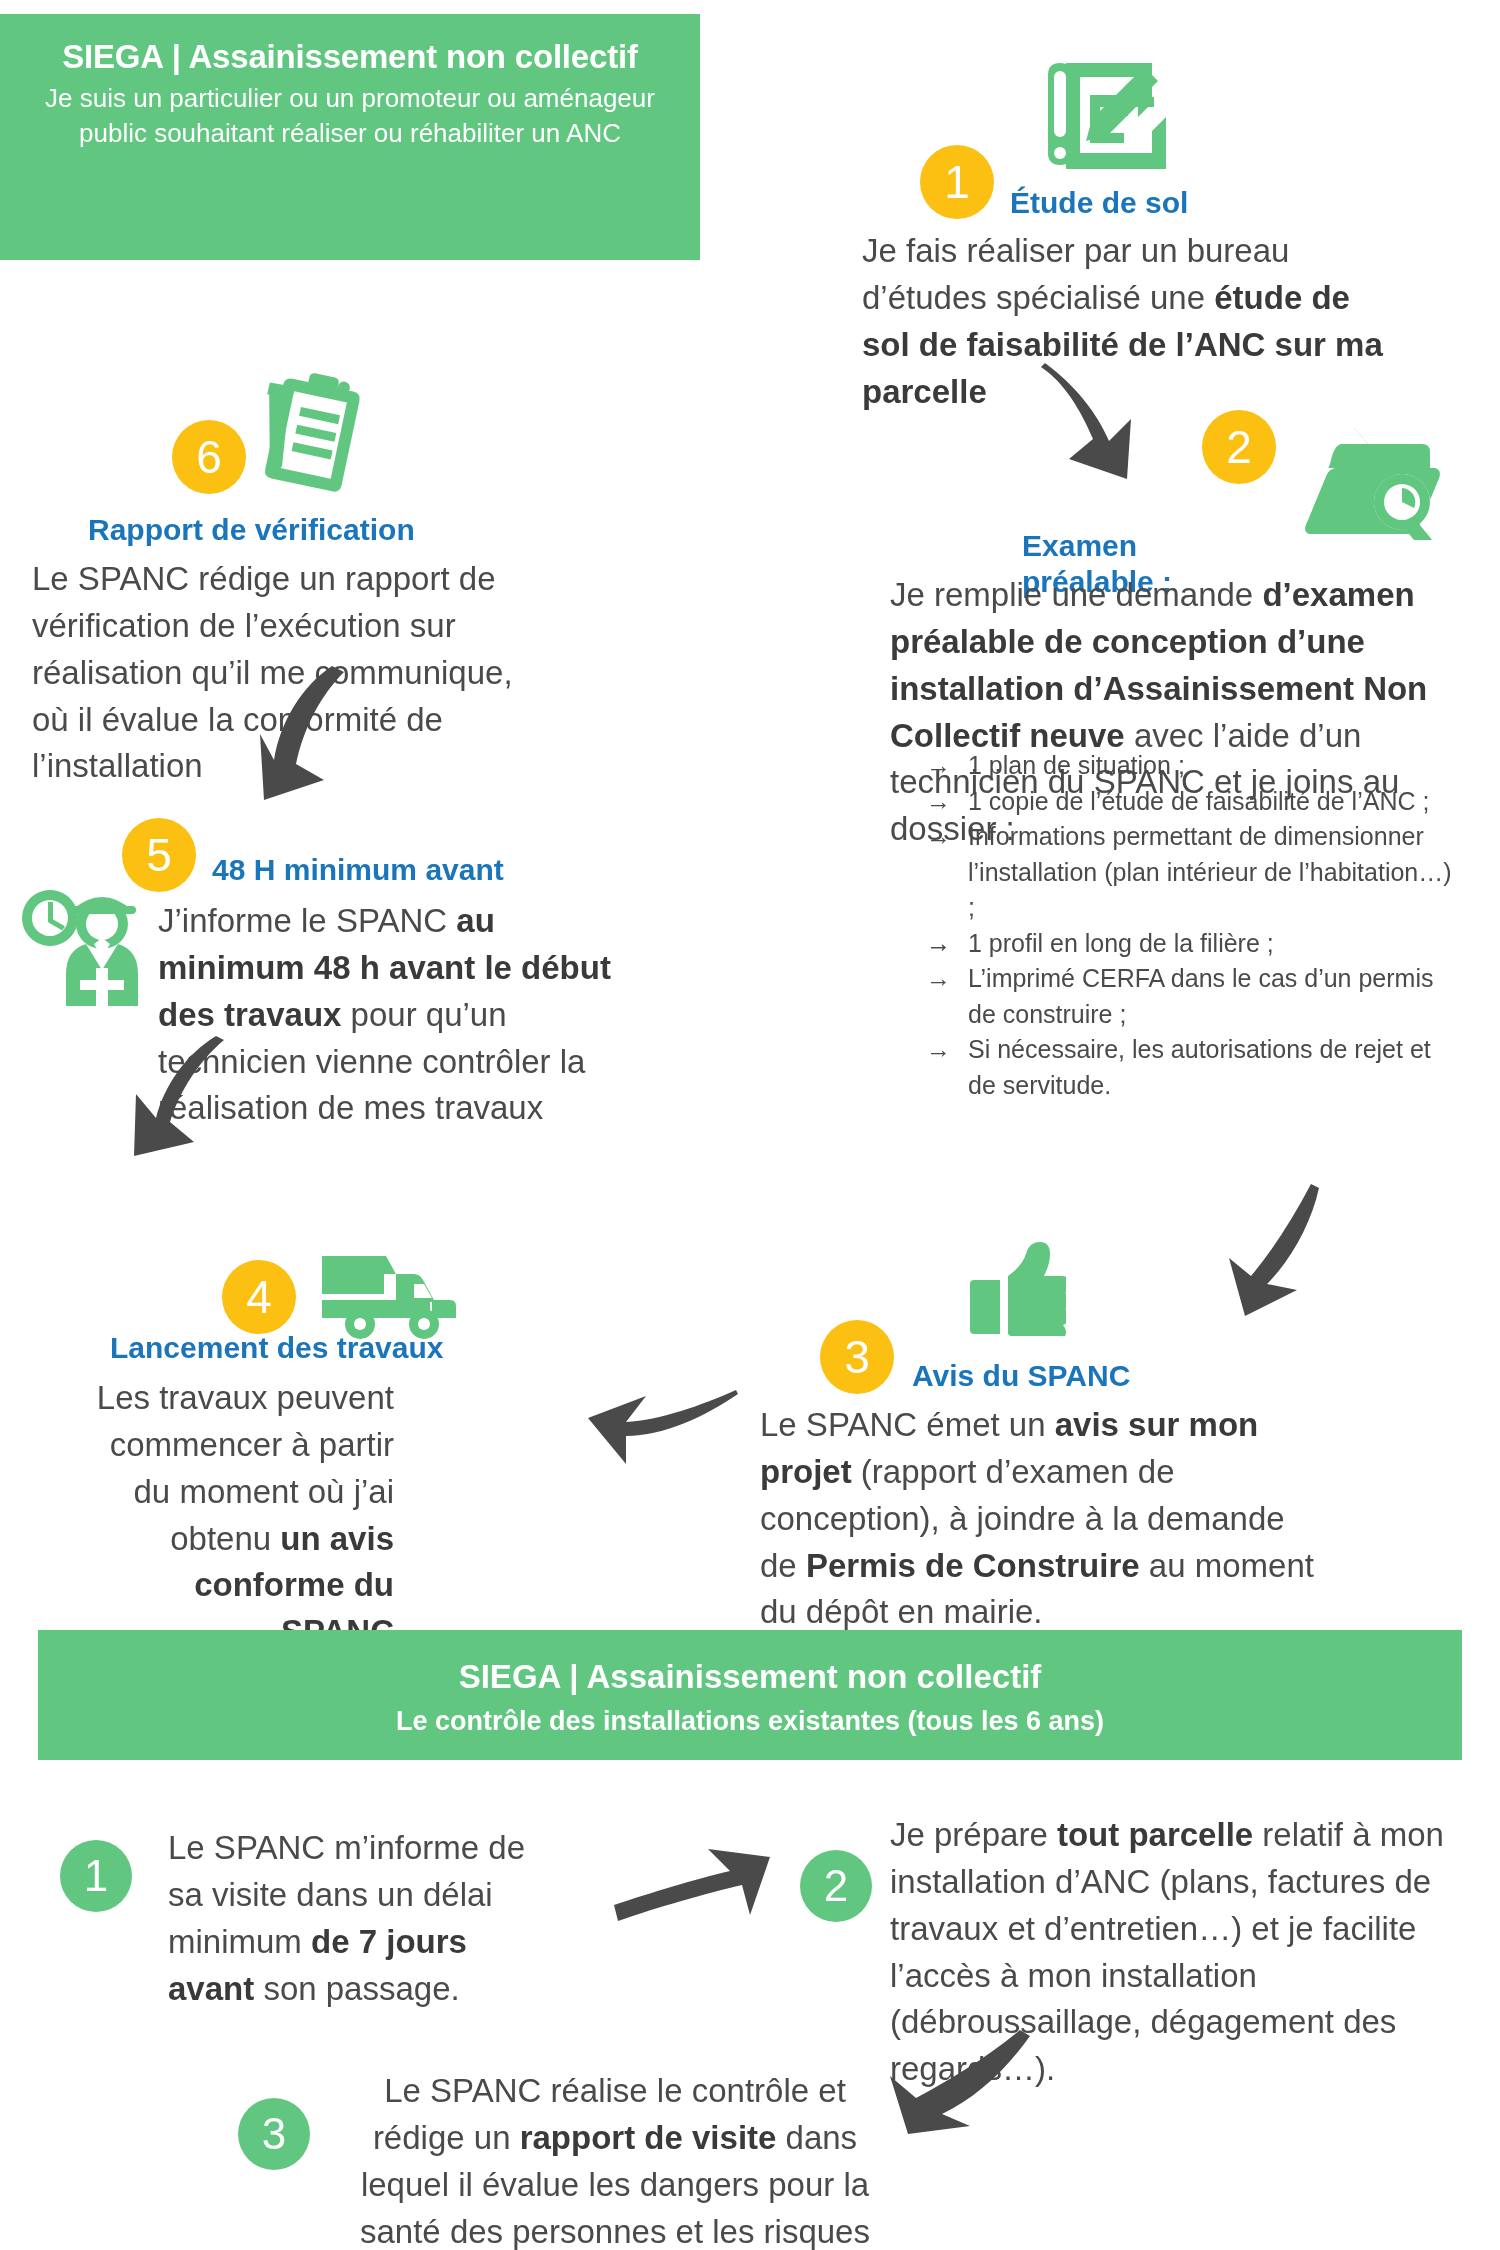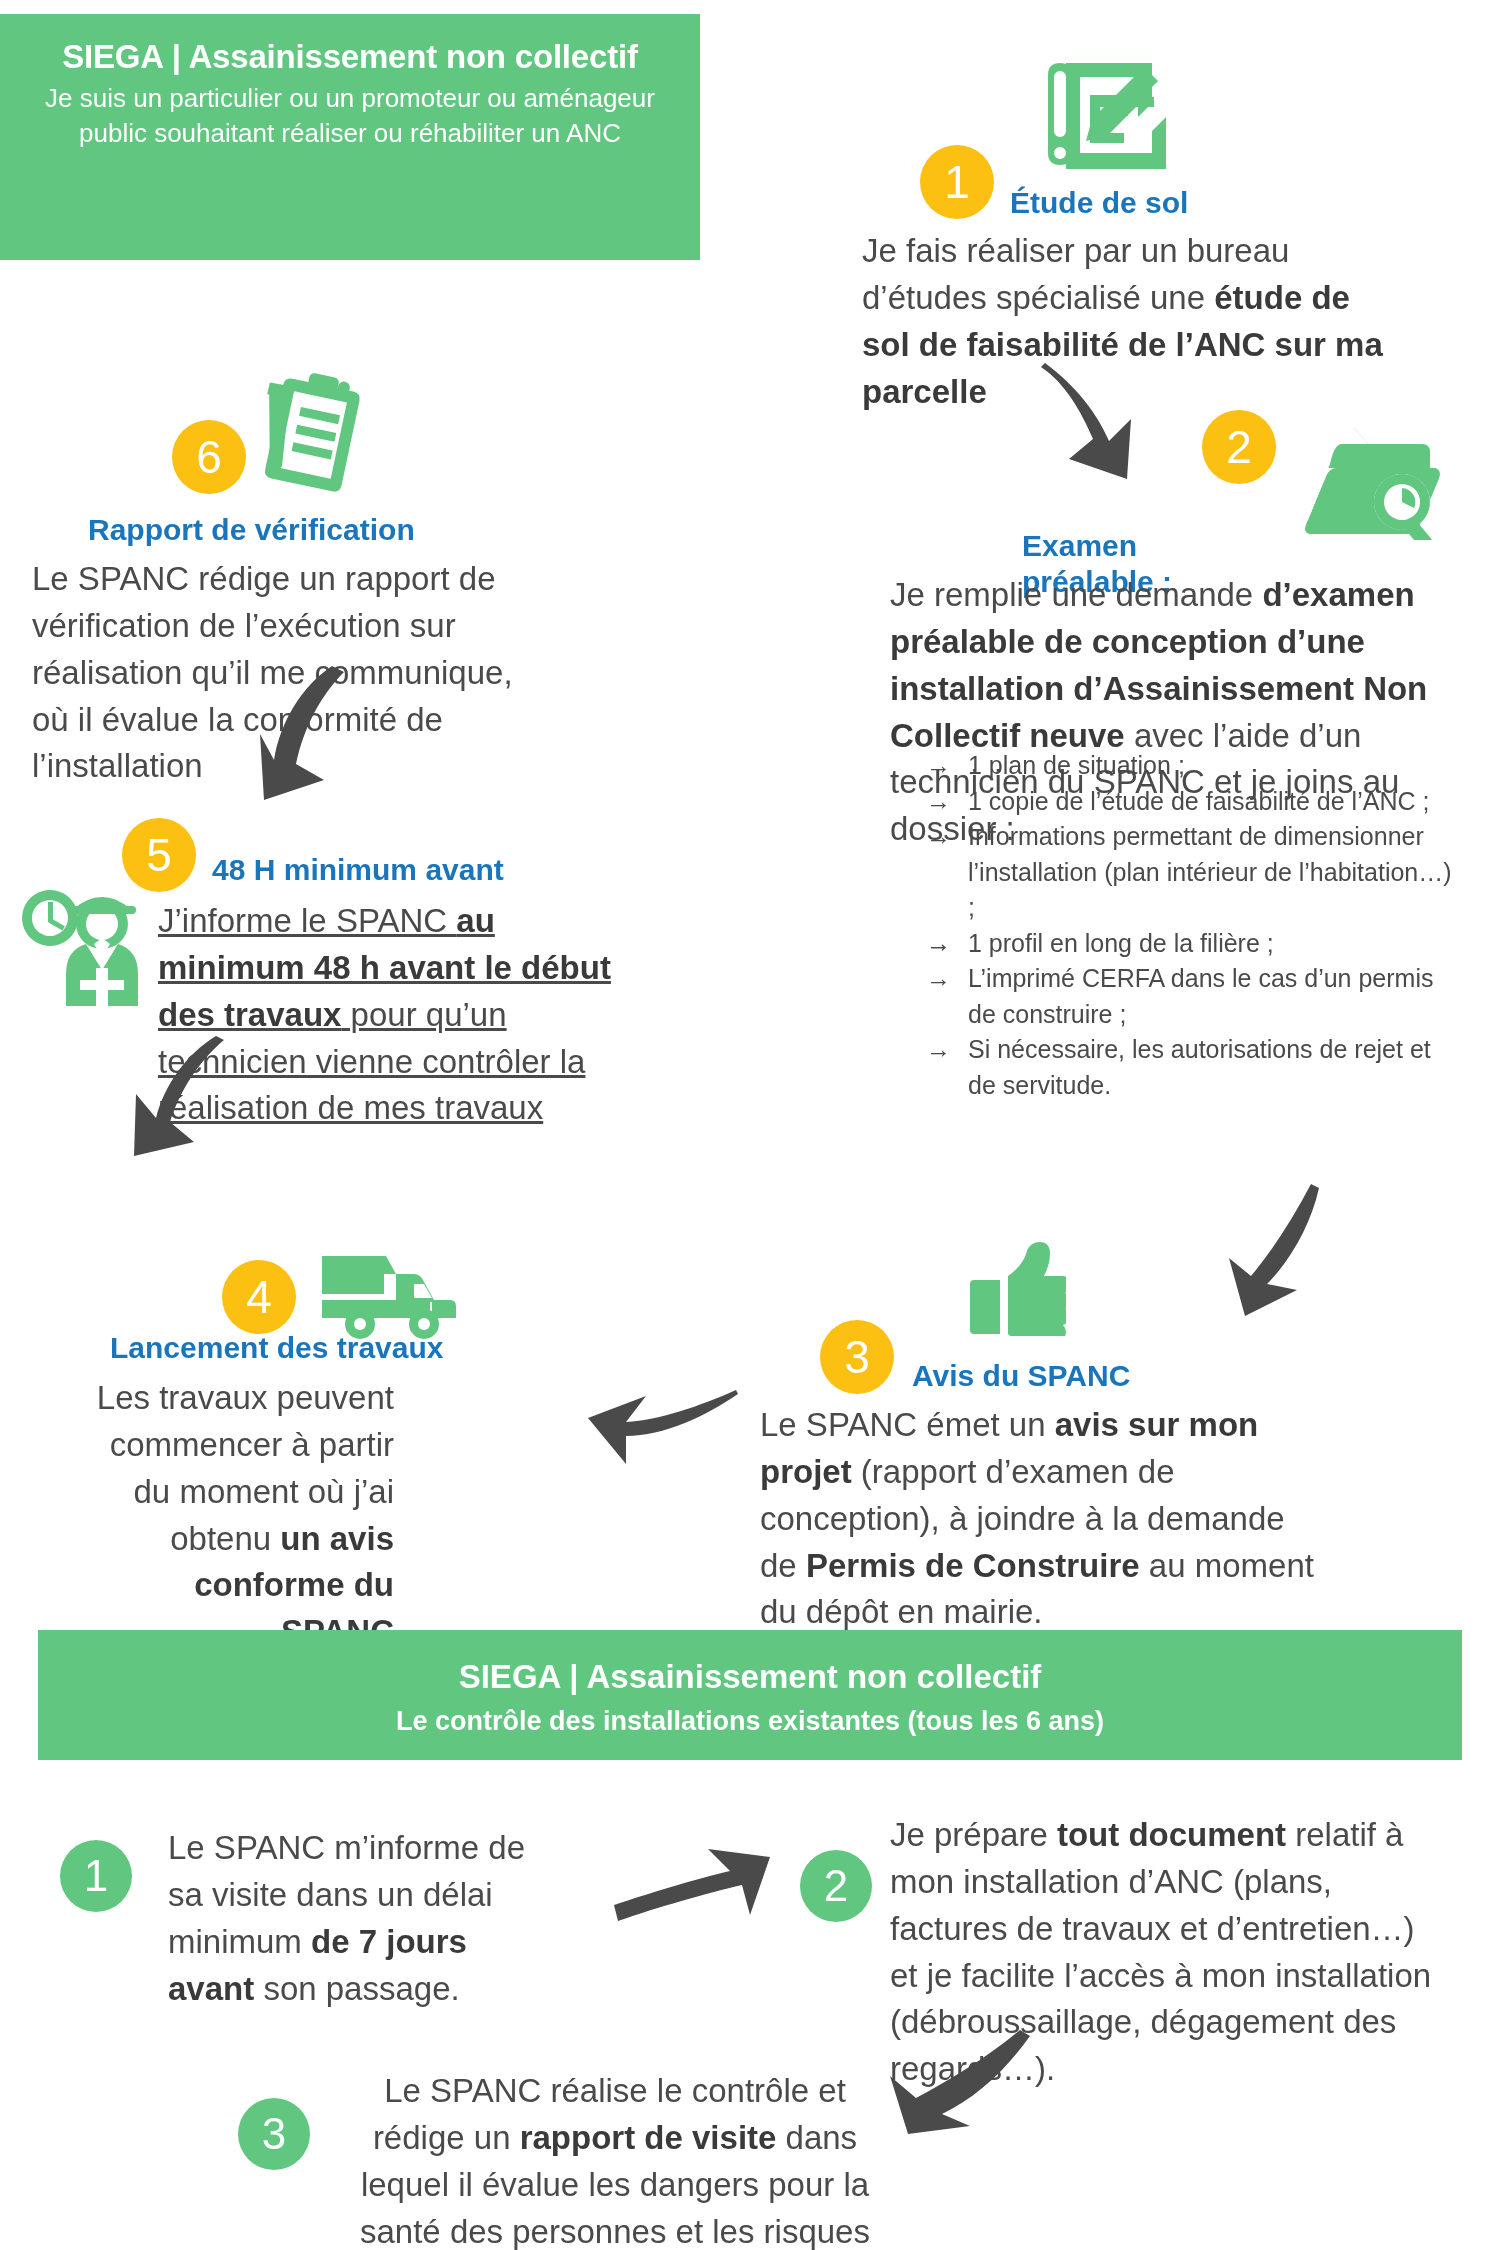--- a/index.html
+++ b/index.html
@@ -224,21 +224,21 @@
         <rect x="70" y="104" width="44" height="10" fill="#fff"></rect>
       </g>
     </svg>
   </div>
   <div class="abs" style="left:122px;top:818px;">
     <div class="num num-yellow">5</div>
   </div>
   <div class="abs" style="left:212px;top:852px;">
     <div class="title">48 H minimum avant</div>
   </div>
-  <div class="abs body" style="left:158px;top:898px;width:480px;text-decoration:underline;">
+  <div class="abs body" style="left:158px;top:898px;width:480px;">
     J’informe le SPANC <b>au minimum 48 h avant le début des travaux</b> pour qu’un technicien vienne contrôler la réalisation de mes travaux
   </div>
 
   <div class="abs" style="left:258px;top:660px;">
     <svg width="110" height="150" viewBox="0 0 110 150">
       <path d="M74 6 C44 26, 22 62, 16 100 L2 74 L6 140 L66 120 L38 104 C46 66, 64 34, 86 12 Z" fill="#4a4a4a"></path>
     </svg>
   </div>
 
   <div class="abs" style="left:262px;top:368px;">
@@ -280,21 +280,21 @@
   <div class="abs" style="left:610px;top:1835px;">
     <svg width="170" height="90" viewBox="0 0 170 90">
       <path d="M4 70 C40 58, 86 44, 120 36 L98 14 L160 22 L140 80 L132 50 C98 58, 48 72, 8 86 Z" fill="#4a4a4a"></path>
     </svg>
   </div>
 
   <div class="abs" style="left:800px;top:1850px;">
     <div class="num num-green">2</div>
   </div>
   <div class="abs body" style="left:890px;top:1812px;width:560px;">
-    Je prépare <b>tout document</b> relatif à mon installation d’ANC (plans, factures de travaux et d’entretien…) et je facilite l’accès à mon installation (débroussaillage, dégagement des regards…).
+    Je prépare <b>tout parcelle</b> relatif à mon installation d’ANC (plans, factures de travaux et d’entretien…) et je facilite l’accès à mon installation (débroussaillage, dégagement des regards…).
   </div>
 
   <div class="abs" style="left:880px;top:2030px;">
     <svg width="160" height="110" viewBox="0 0 160 110">
       <path d="M150 6 C126 40, 96 68, 62 84 L90 96 L28 104 L10 46 L36 68 C70 50, 106 28, 140 0 Z" fill="#4a4a4a"></path>
     </svg>
   </div>
 
   <div class="abs" style="left:238px;top:2098px;">
     <div class="num num-green">3</div>

